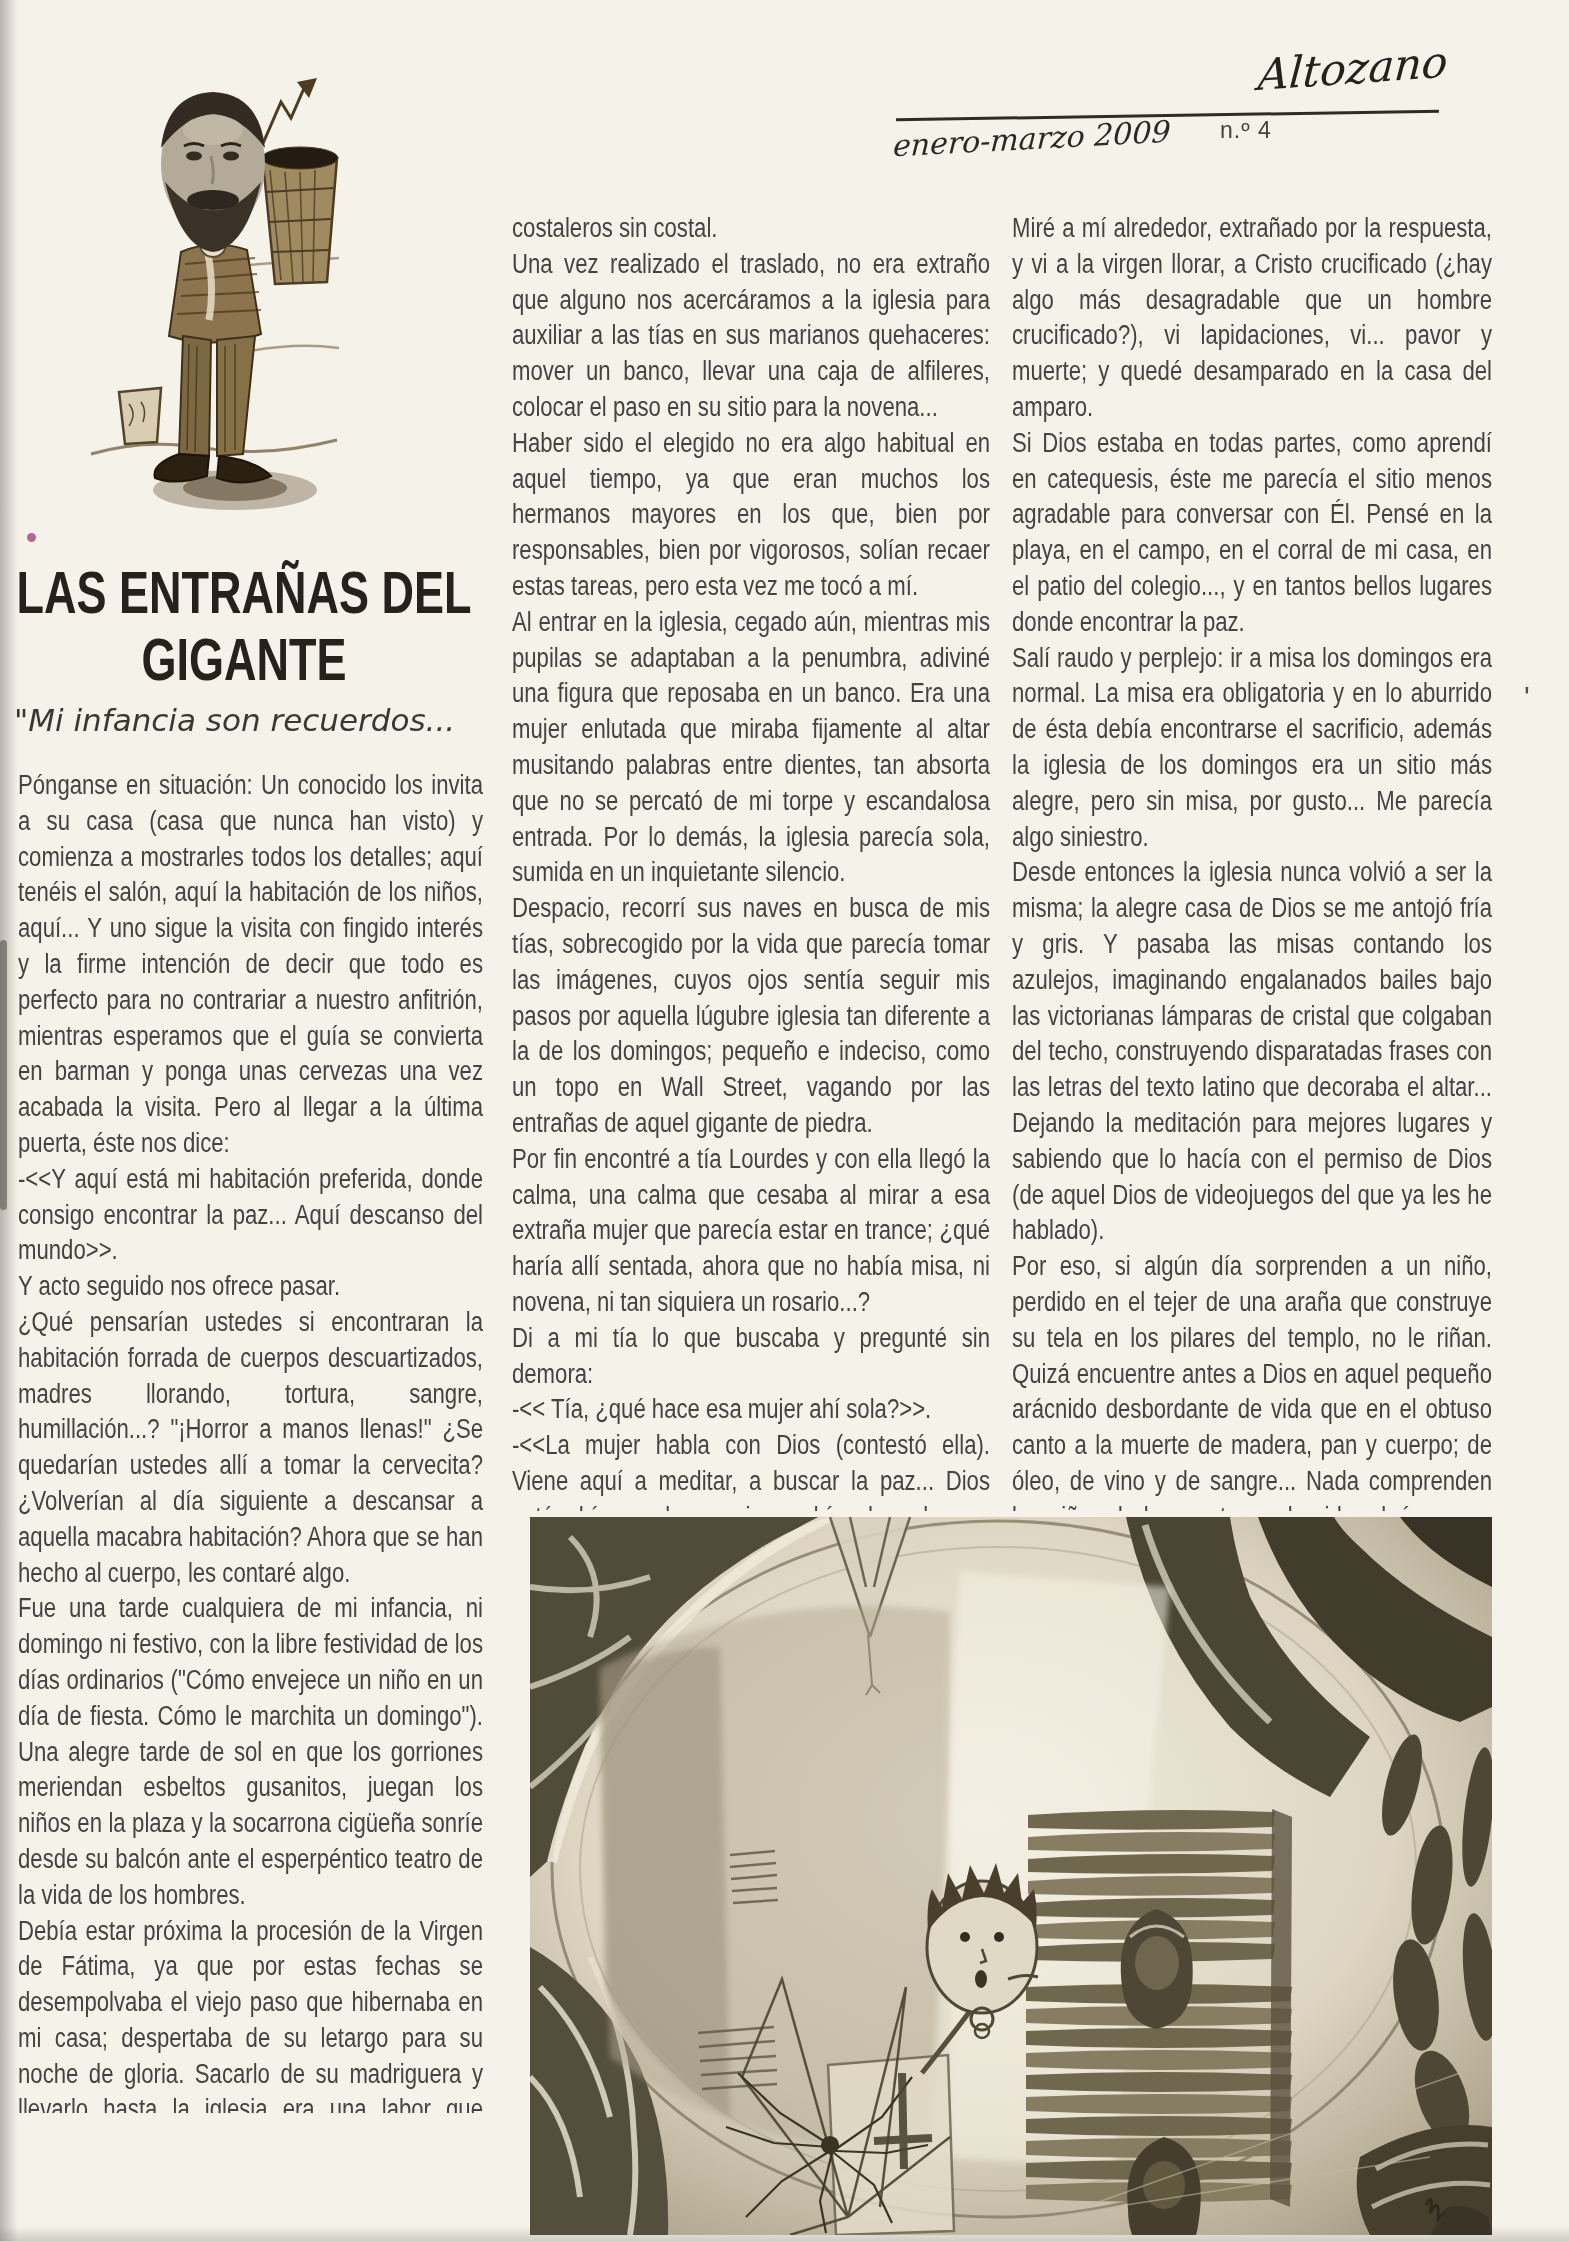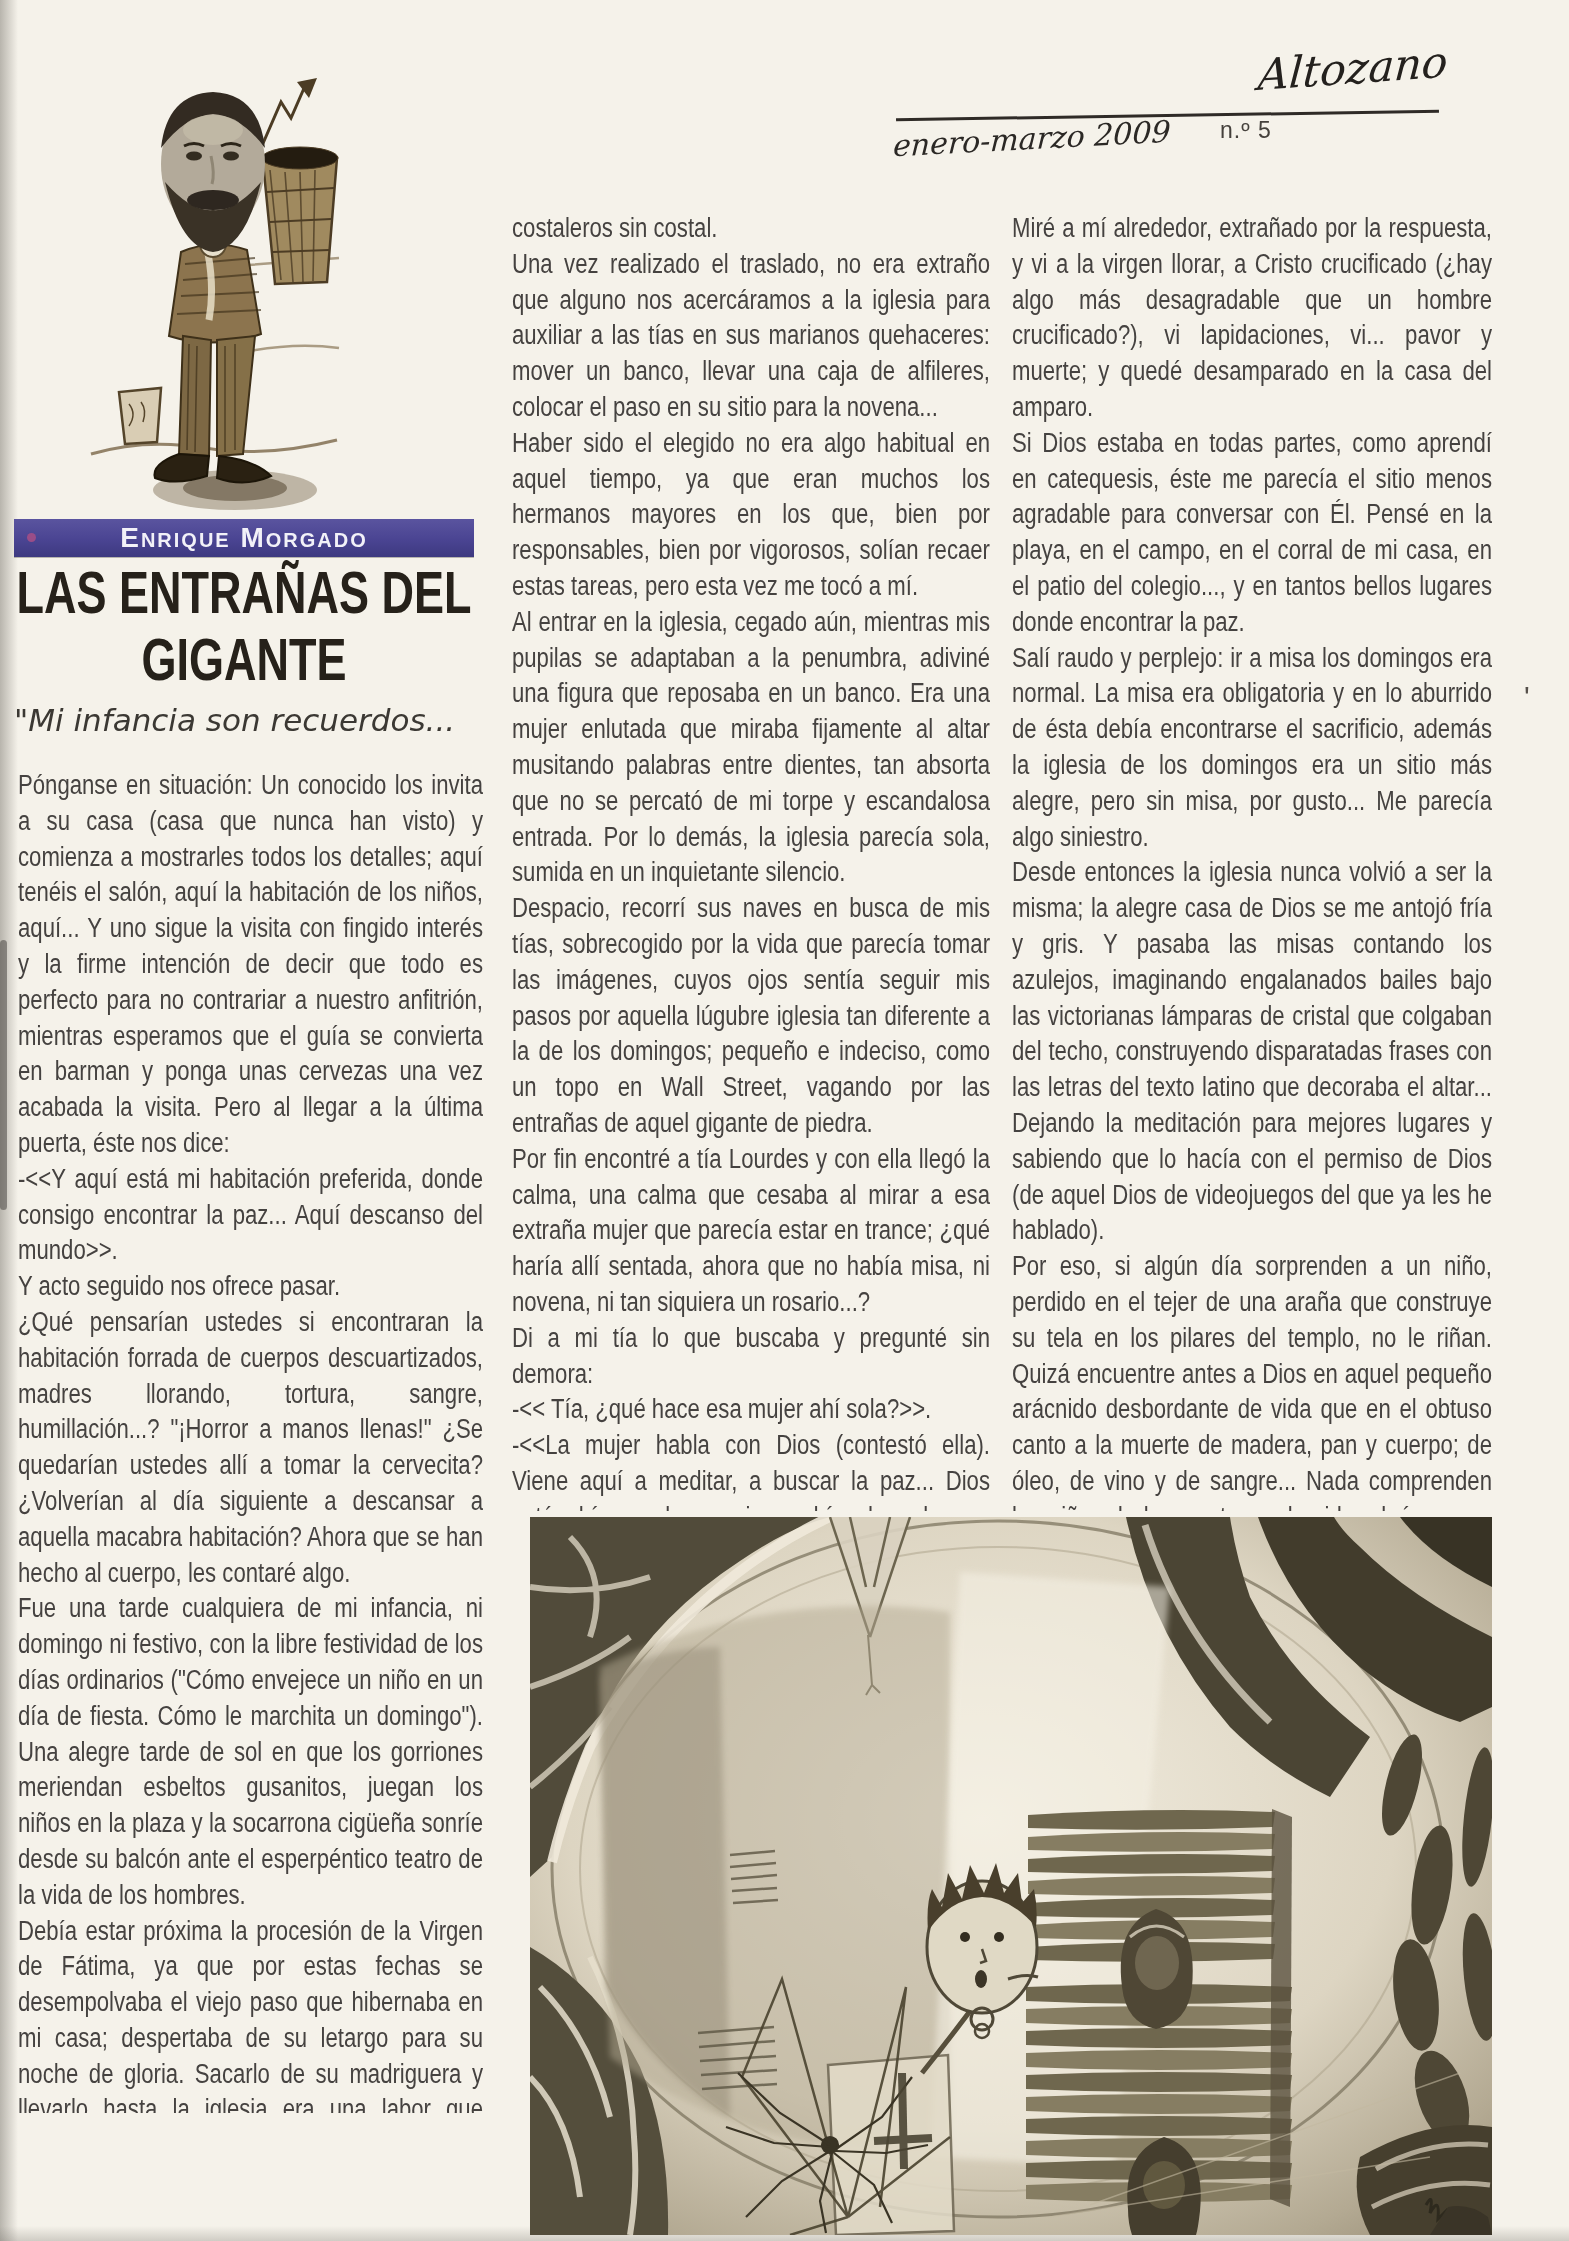--- a/index.html
+++ b/index.html
@@ -60,21 +60,21 @@
 <div class="page">
 
   <div class="scan-left"></div>
   <div class="scan-left-dark"></div>
   <div class="scan-bottom"></div>
   <div class="stray-mark">'</div>
 
   <div class="masthead-logo">Altozano</div>
   <div class="masthead-rule"></div>
   <div class="issue-date">enero-marzo 2009</div>
-  <div class="issue-number">n.º 5</div>
+  <div class="issue-number">n.º 4</div>
 
   <svg class="caricature" viewBox="0 0 258 466">
     <g>
       <path d="M6,402 Q60,386 120,396 T252,388" stroke="#7a6748" stroke-width="3" fill="none" opacity=".8"></path>
       <path d="M150,214 L254,206 M160,300 Q210,290 254,296" stroke="#8a7858" stroke-width="2.5" fill="none" opacity=".7"></path>
       <ellipse cx="150" cy="438" rx="82" ry="20" fill="#6b5a3e" opacity=".4"></ellipse>
       <ellipse cx="150" cy="436" rx="52" ry="13" fill="#4a3c26" opacity=".5"></ellipse>
       <g stroke="#4c3c24" fill="#a08a5f">
         <path d="M178,110 L190,232 L242,230 L252,106 Z" stroke-width="2.5"></path>
         <ellipse cx="215" cy="106" rx="38" ry="11" fill="#241c10"></ellipse>
@@ -105,23 +105,20 @@
       <path d="M80,130 Q96,196 128,200 Q160,196 176,130 Q150,160 128,158 Q106,160 80,130 Z" fill="#3a3226"></path>
       <ellipse cx="128" cy="148" rx="26" ry="10" fill="#2e2720"></ellipse>
       <ellipse cx="128" cy="78" rx="30" ry="15" fill="#c6bda9" opacity=".7"></ellipse>
       <ellipse cx="109" cy="104" rx="8" ry="4.5" fill="#332c20"></ellipse>
       <ellipse cx="146" cy="104" rx="8" ry="4.5" fill="#332c20"></ellipse>
       <path d="M99,94 Q109,89 119,94 M136,94 Q146,89 156,94" stroke="#2c2519" stroke-width="3" fill="none"></path>
       <path d="M126,104 Q130,122 127,132" stroke="#8f8674" stroke-width="3" fill="none"></path>
     </g>
   </svg>
 
-  <div class="author-banner">
-    <span class="label">Enrique Morgado</span>
-  </div>
   <div class="banner-dot"></div>
 
   <div class="headline">
     <div>LAS ENTRAÑAS DEL</div>
     <div>GIGANTE</div>
   </div>
   <div class="subtitle">"Mi infancia son recuerdos...</div>
 
   <div class="col col-left">
     <p>Pónganse en situación: Un conocido los invita a su casa (casa que nunca han visto) y comienza a mostrarles todos los detalles; aquí tenéis el salón, aquí la habitación de los niños, aquí... Y uno sigue la visita con fingido interés y la firme intención de decir que todo es perfecto para no contrariar a nuestro anfitrión, mientras esperamos que el guía se convierta en barman y ponga unas cervezas una vez acabada la visita. Pero al llegar a la última puerta, éste nos dice:</p>

